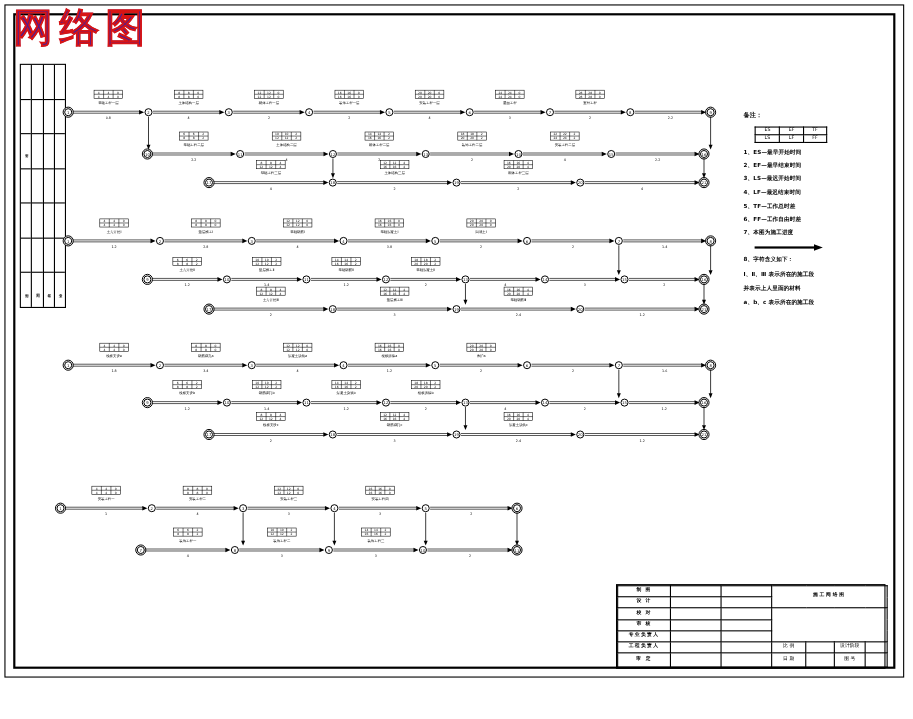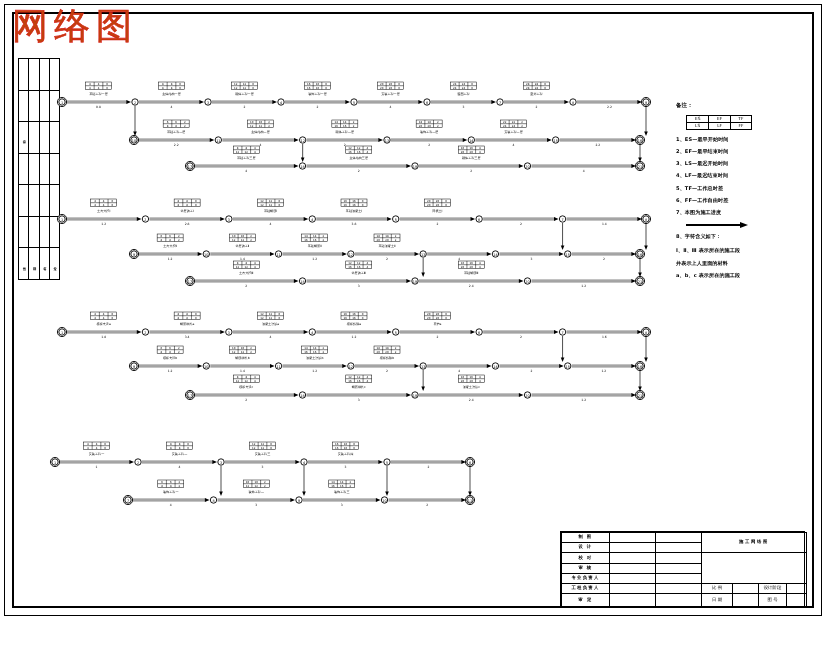--- a/index.html
+++ b/index.html
@@ -7,21 +7,21 @@
        font-family:"DejaVu Sans","Liberation Sans",sans-serif;color:#000;}
 
   
   #outer-frame{position:absolute;left:4px;top:4px;width:818px;height:612px;
                border:1px solid #000;box-sizing:border-box;}
   #inner-frame{position:absolute;left:12px;top:12px;width:802px;height:596px;
                border:2px solid #000;box-sizing:border-box;}
 
   
   #doc-title{position:absolute;left:12px;top:8px;font-size:36px;line-height:36px;
-             font-weight:normal;color:#c2410c;letter-spacing:6px;z-index:40;
+             font-weight:bold;color:#4c1d95;letter-spacing:6px;z-index:40;
              font-family:"DejaVu Sans","Liberation Sans",sans-serif;
              -webkit-text-stroke:0.6px #d81414;}
 
   
   #side-table{position:absolute;left:18px;top:58px;width:42px;height:222px;
               border:1px solid #000;box-sizing:border-box;display:flex;}
   .side-col{flex:1;border-right:1px solid #000;display:flex;flex-direction:column;}
   .side-col:last-child{border-right:none;}
   .side-cell{flex:1;border-bottom:1px solid #000;position:relative;
              font-size:3.3px;line-height:1.05;writing-mode:vertical-rl;

